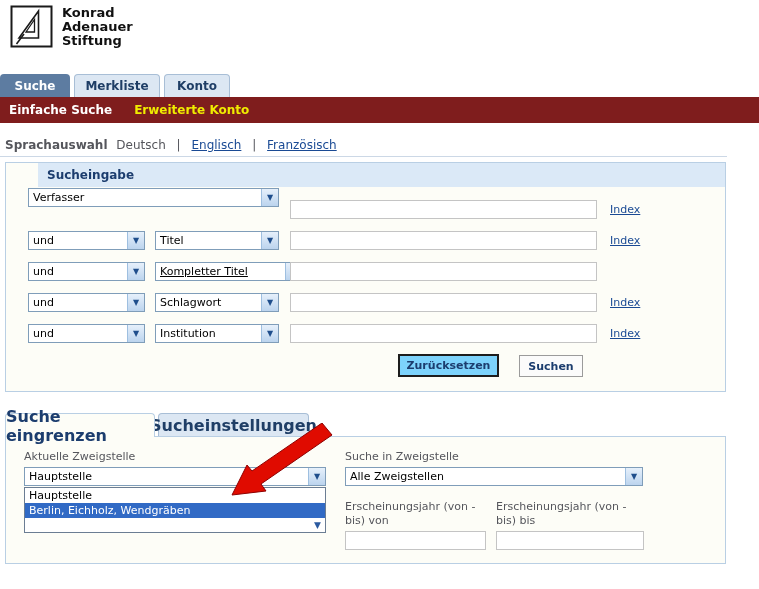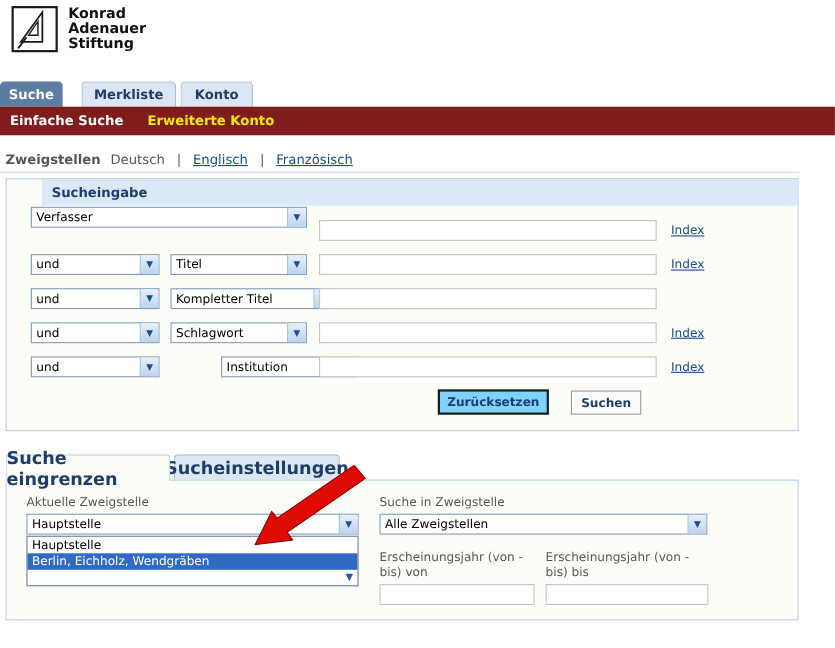--- a/index.html
+++ b/index.html
@@ -82,37 +82,37 @@
       <path d="M16,28 L24.5,15.5 L24.5,28 Z" fill="none" stroke="#1a1a1a" stroke-width="1.3"></path>
       <path d="M6.5,40 L14,30" fill="none" stroke="#1a1a1a" stroke-width="1.6"></path>
     </svg>
   </div>
   <div class="abs logo-text" style="left:62px; top:6px;">
     <div>Konrad</div>
     <div>Adenauer</div>
     <div>Stiftung</div>
   </div>
 
-  <div class="tab active" style="left:0px; width:57px;">
+  <div class="tab active" style="left:0px; width:70px;">
     <span>Suche</span>
   </div>
   <div class="tab inactive" style="left:74px; width:86px;">
     <span>Merkliste</span>
   </div>
   <div class="tab inactive" style="left:164px; width:66px;">
     <span>Konto</span>
   </div>
 
   <div class="subnav">
     <span class="item">Einfache Suche</span>
     <span class="item active">Erweiterte Konto</span>
   </div>
 
   <div class="lang">
-    <b>Zweigstellen</b>
+    <b>Sprachauswahl</b>
     <span style="margin-left:5px;">Deutsch</span>
     <span class="sep">|</span>
     <a href="#">Englisch</a>
     <span class="sep">|</span>
     <a href="#">Französisch</a>
   </div>
   <div class="rule"></div>
 
   <div class="panel" style="left:5px; top:162px; width:721px; height:230px;padding-left:32px;">
     <div class="panel-head">Sucheingabe</div>
@@ -133,42 +133,42 @@
     <span class="txt">Titel</span>
     <span class="btn">▼</span>
   </div>
   <input class="inp" style="left: 290px; top: 231px; width: 307px;">
   <a href="#" class="idx" style="left:610px; top:234px;">Index</a>
 
   <div class="sel" style="left:28px; top:262px; width:117px;">
     <span class="txt">und</span>
     <span class="btn">▼</span>
   </div>
-  <div class="sel" style="left:155px; top:262px; width:148px;">
+  <div class="sel" style="left:155px; top:262px; width:148px;text-decoration:underline;">
     <span class="txt">Kompletter Titel</span>
     <span class="btn">▼</span>
   </div>
   <input class="inp" style="left: 290px; top: 262px; width: 307px;">
 
   <div class="sel" style="left:28px; top:293px; width:117px;">
     <span class="txt">und</span>
     <span class="btn">▼</span>
   </div>
   <div class="sel" style="left:155px; top:293px; width:124px;">
     <span class="txt">Schlagwort</span>
     <span class="btn">▼</span>
   </div>
   <input class="inp" style="left: 290px; top: 293px; width: 307px;">
   <a href="#" class="idx" style="left:610px; top:296px;">Index</a>
 
   <div class="sel" style="left:28px; top:324px; width:117px;">
     <span class="txt">und</span>
     <span class="btn">▼</span>
   </div>
-  <div class="sel" style="left:155px; top:324px; width:124px;margin-left:46px;">
+  <div class="sel" style="left:155px; top:324px; width:124px;">
     <span class="txt">Institution</span>
     <span class="btn">▼</span>
   </div>
   <input class="inp" style="left: 290px; top: 324px; width: 307px;">
   <a href="#" class="idx" style="left:610px; top:327px;">Index</a>
 
   <button class="btn-reset">Zurücksetzen</button>
   <button class="btn-search">Suchen</button>
 
   <div class="tab2 active" style="left:5px; width:150px;">

